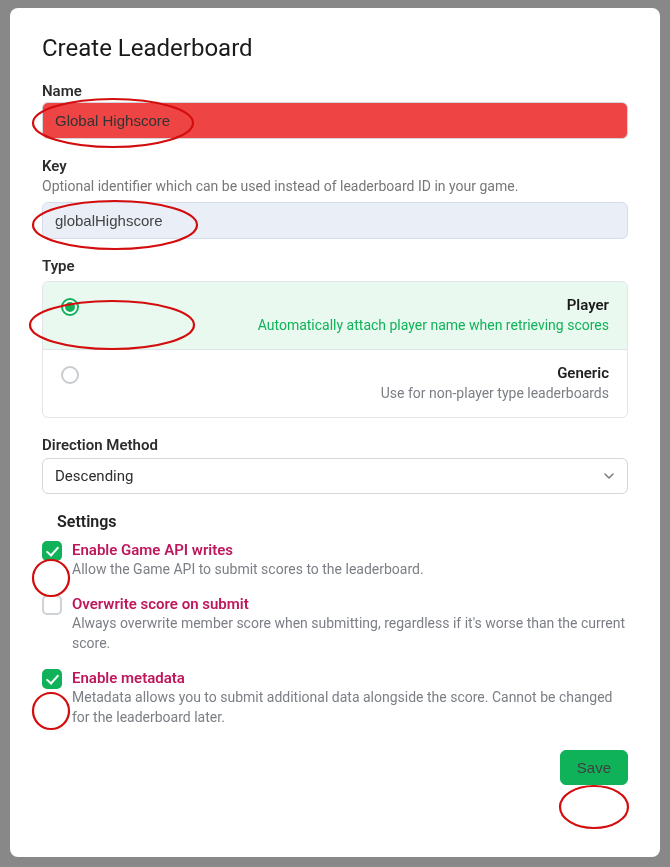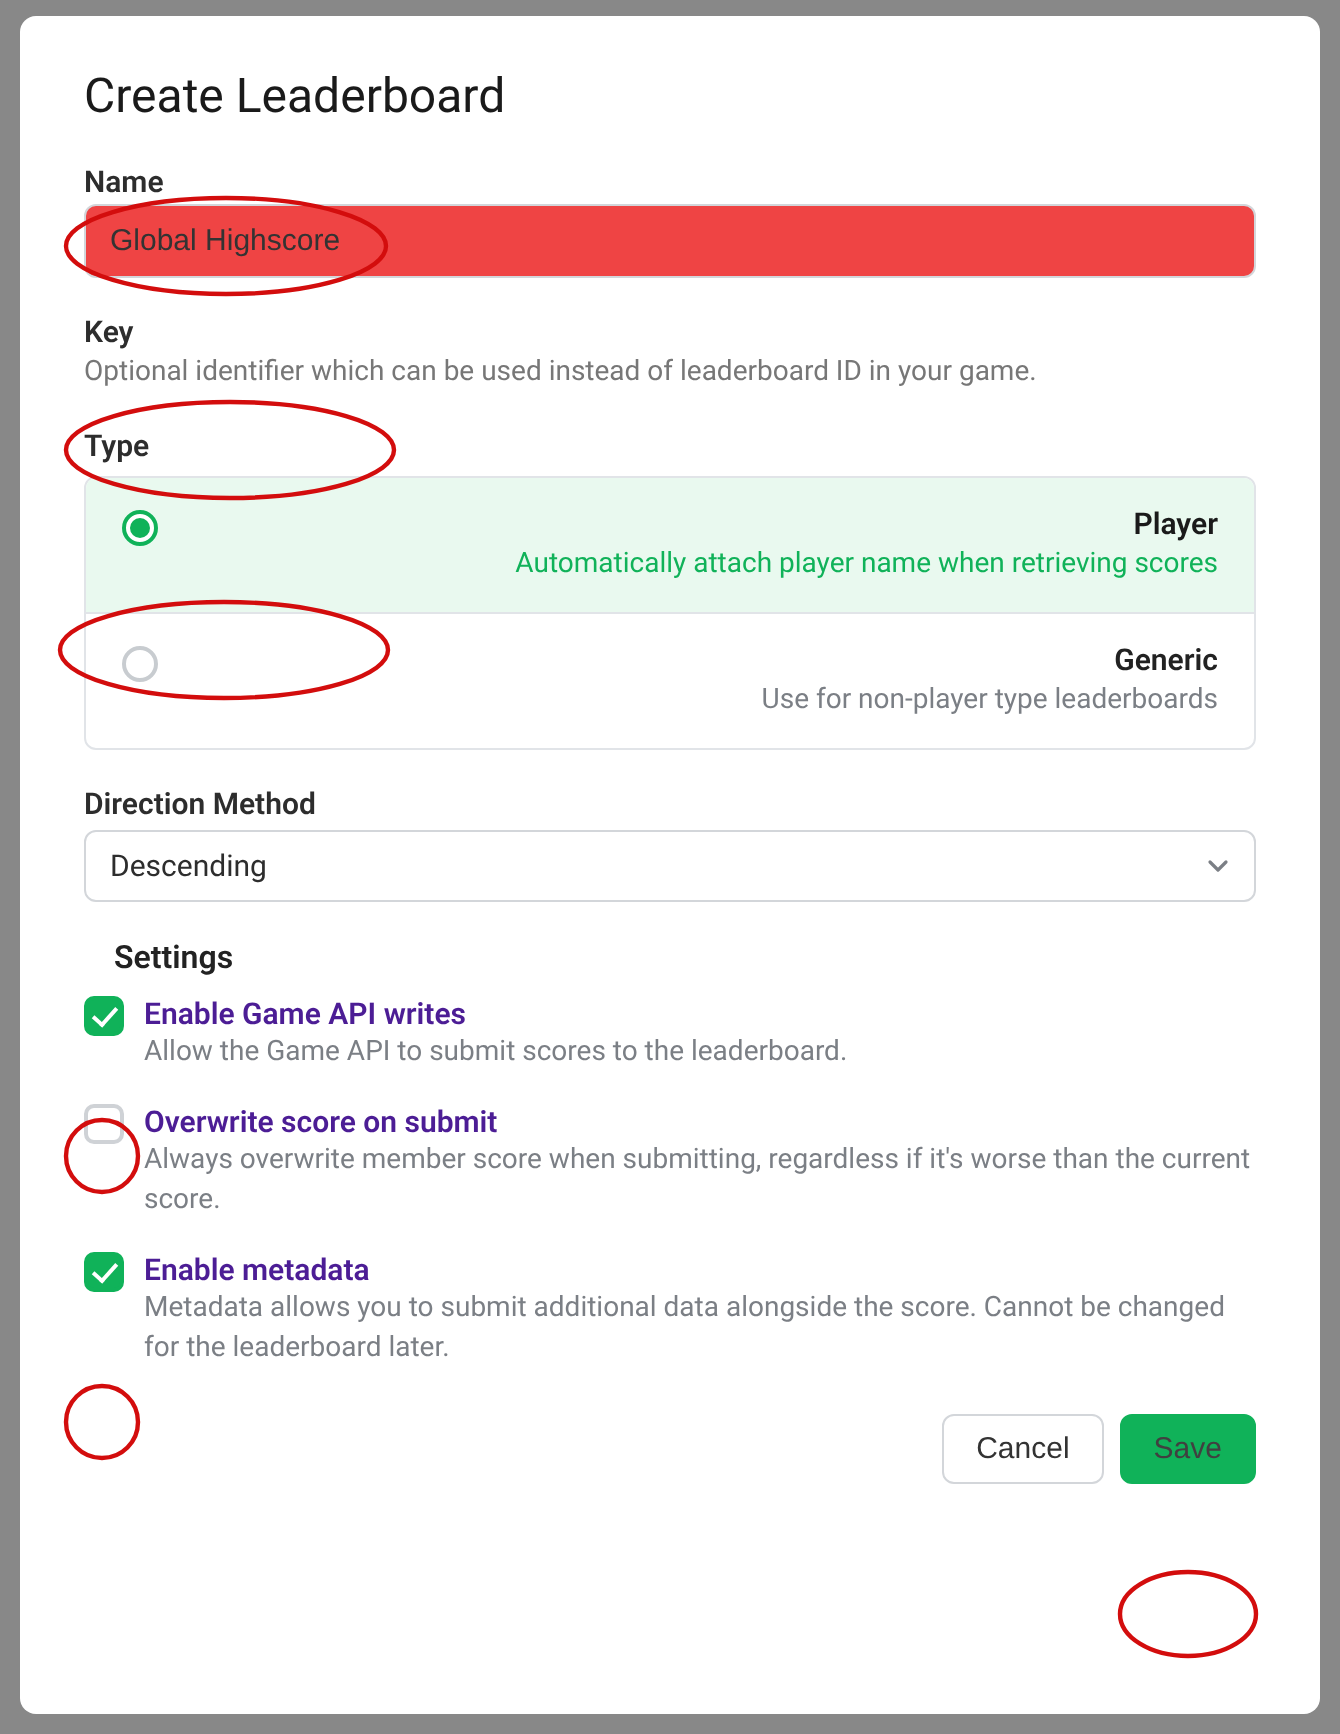--- a/index.html
+++ b/index.html
@@ -140,21 +140,21 @@
     .chk.checked::after {
       content: "";
       position: absolute;
       left: 5px; top: 1px;
       width: 5px; height: 10px;
       border: solid #fff;
       border-width: 0 2px 2px 0;
       transform: rotate(42deg);
     }
     .chk-body { flex: 1; }
-    .chk-title { font-size: 15px; font-weight: 600; color: #4c1d95; margin-bottom: 1px; }
+    .chk-title { font-size: 15px; font-weight: 600; color: #be185d; margin-bottom: 1px; }
     .chk-desc { font-size: 14px; color: #7b7f85; line-height: 1.4; }
     .footer {
       display: flex;
       justify-content: flex-end;
       gap: 8px;
       margin-top: 22px;
     }
     .btn {
       border-radius: 6px;
       padding: 8px 16px;
@@ -186,20 +186,21 @@
   <h1>Create Leaderboard</h1>
 
   <div class="field-block">
     <div class="section-label">Name</div>
     <input class="text-input" type="text" value="Global Highscore" style="">
   </div>
 
   <div class="field-block">
     <div class="section-label">Key</div>
     <div class="section-hint">Optional identifier which can be used instead of leaderboard ID in your game.</div>
+    <input class="text-input readonly-style" type="text" value="globalHighscore" style="">
   </div>
 
   <div class="field-block">
     <div class="section-label">Type</div>
     <div class="radio-group">
       <div class="radio-option selected">
         <div class="radio-dot"></div>
         <div class="radio-body">
           <div class="radio-title">Player</div>
           <div class="radio-desc">Automatically attach player name when retrieving scores</div>
@@ -249,21 +250,20 @@
     <div class="checkbox-row">
       <div class="chk checked"></div>
       <div class="chk-body">
         <div class="chk-title">Enable metadata</div>
         <div class="chk-desc">Metadata allows you to submit additional data alongside the score. Cannot be changed for the leaderboard later.</div>
       </div>
     </div>
   </div>
 
   <div class="footer">
-    <button class="btn btn-cancel">Cancel</button>
     <button class="btn btn-save">Save</button>
   </div>
 
   <div class="annot" style="left:18px; top:88px;">
     <svg width="170" height="55">
         <ellipse cx="85" cy="27" rx="80" ry="24" fill="none" stroke="#d30d0d" stroke-width="2.2"></ellipse>
       </svg>
   </div>
   <div class="annot" style="left:18px; top:190px;">
     <svg width="175" height="55">

